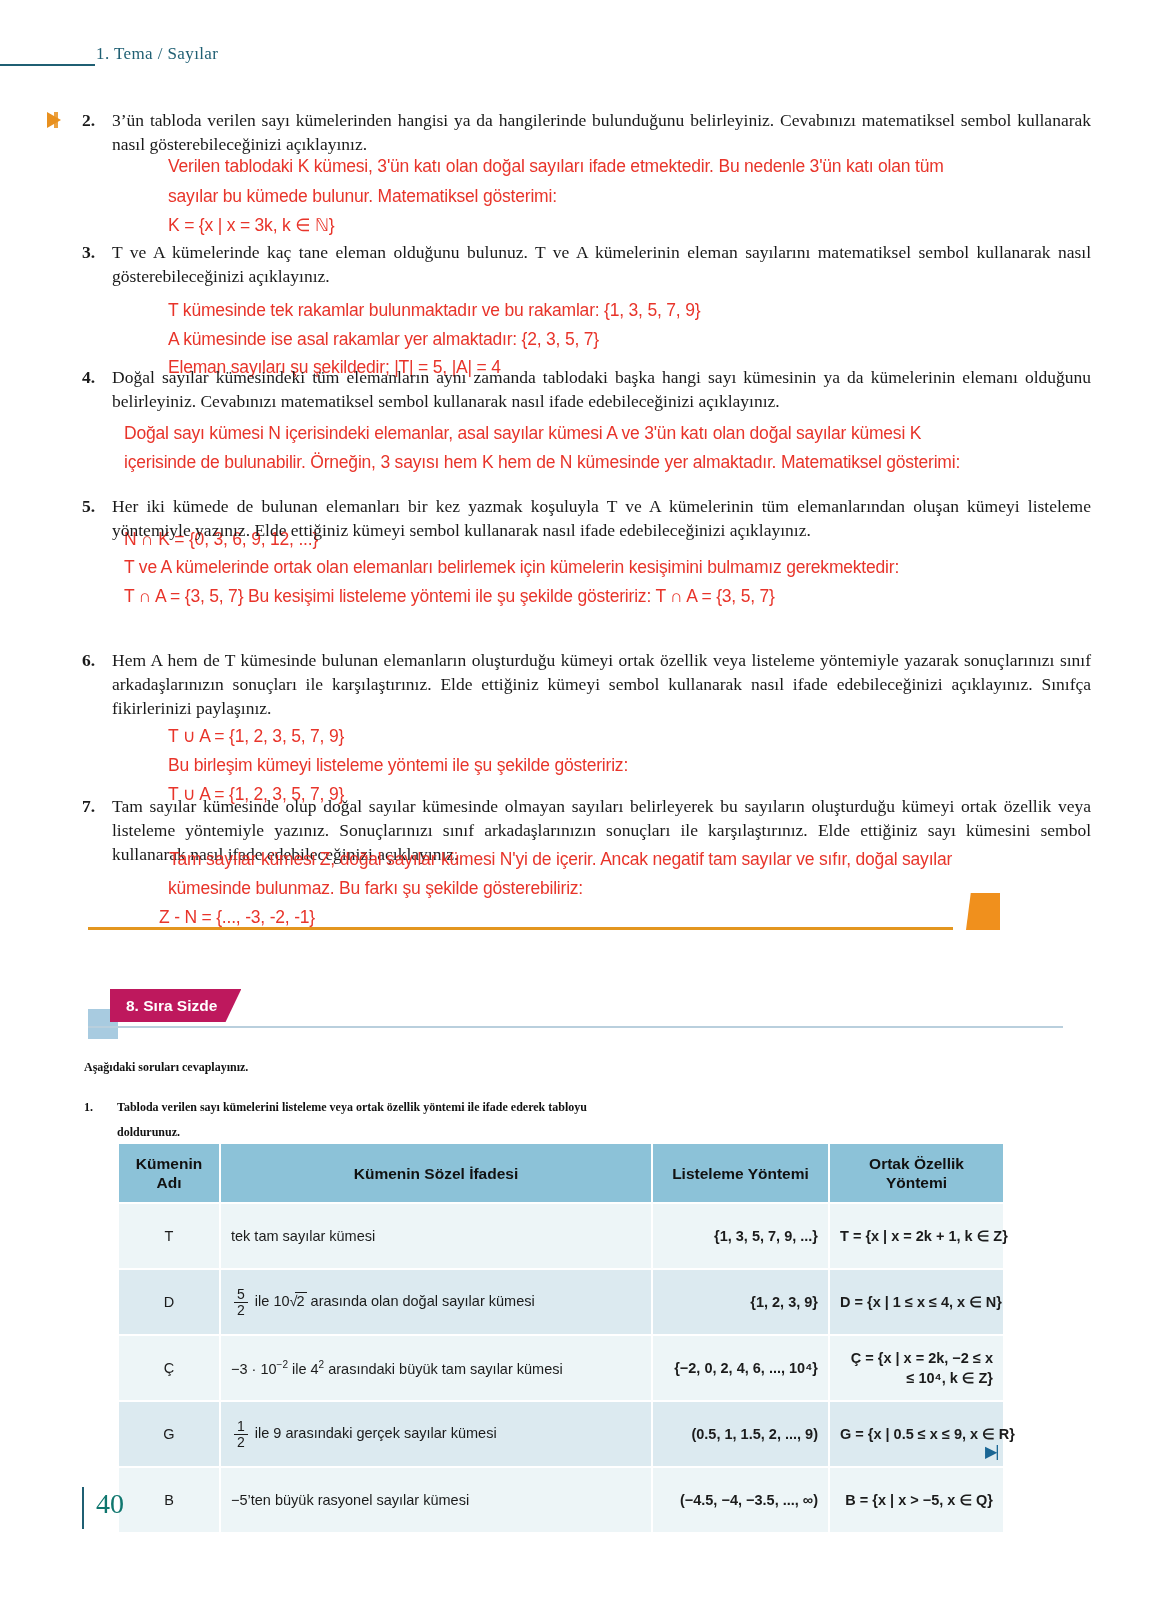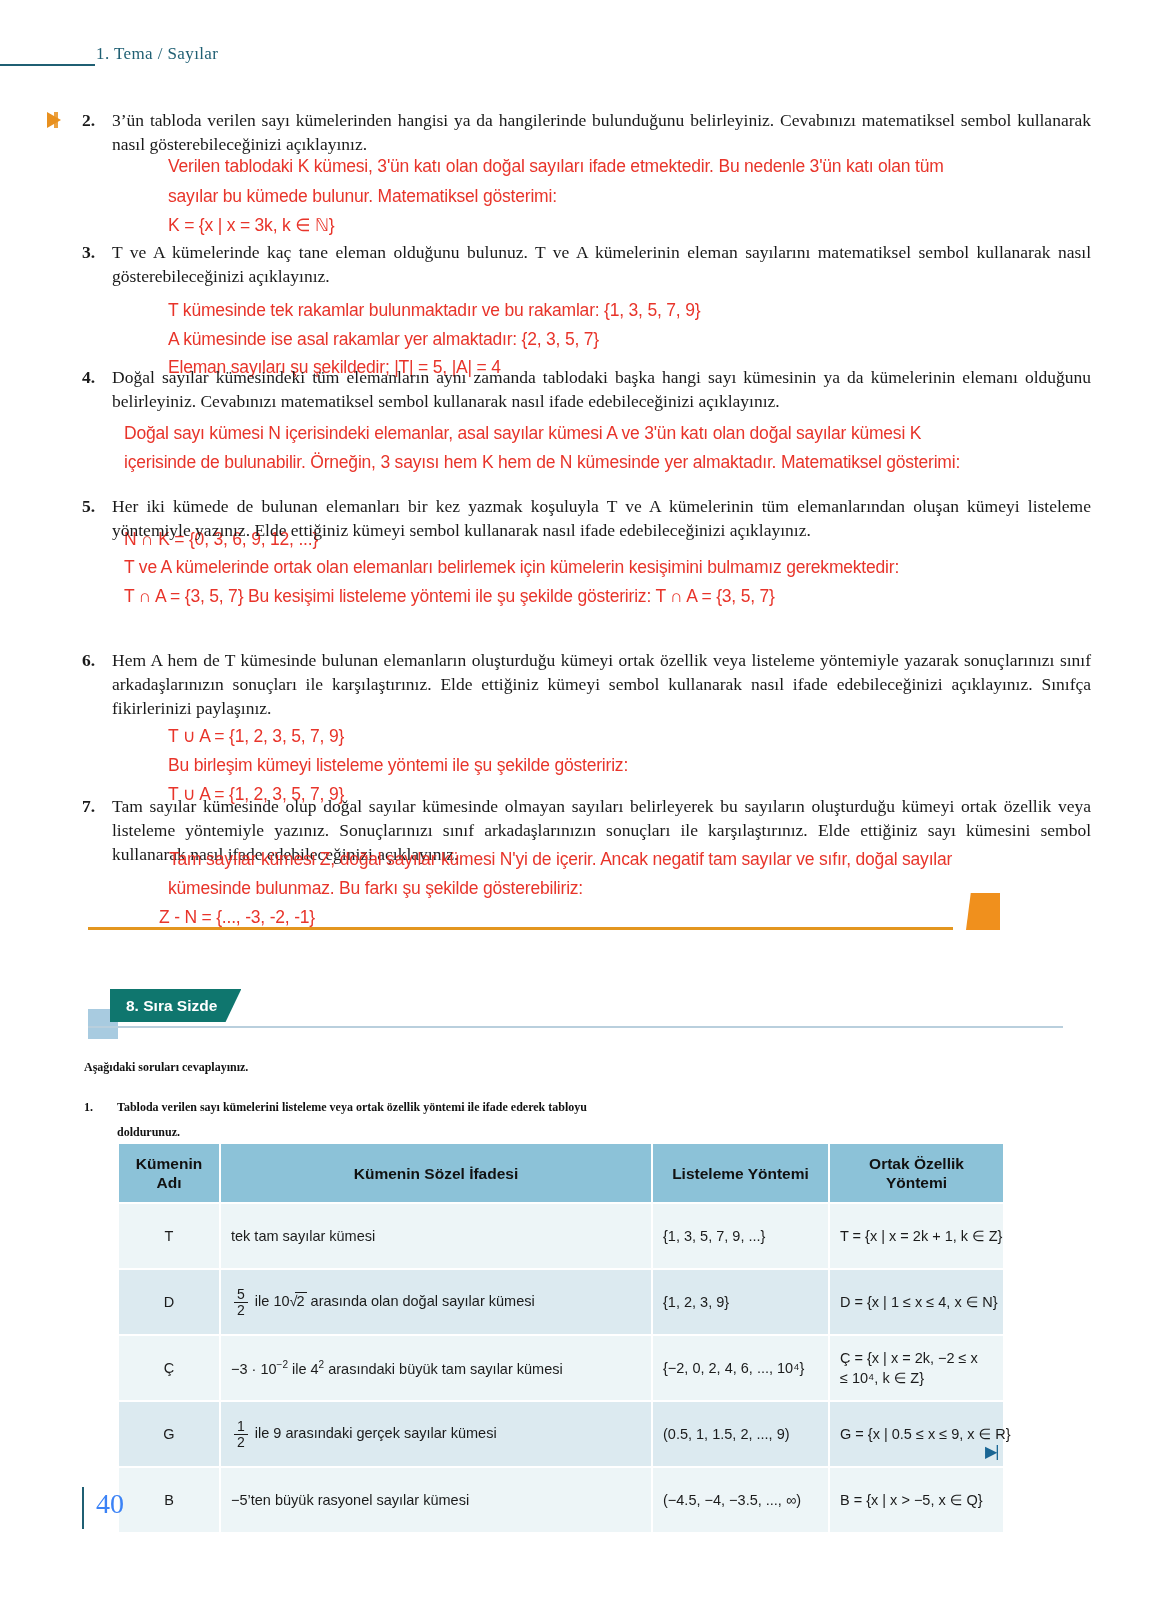--- a/index.html
+++ b/index.html
@@ -128,21 +128,21 @@
     width: 30px;
     height: 30px;
     background: #a8cbe0;
   }
   .sira-tab {
     position: absolute;
     left: 110px;
     top: 989px;
     height: 33px;
     padding: 0 24px 0 16px;
-    background: #0f766e;
+    background: #be185d;
     color: #ffffff;
     font-family: "Liberation Sans", sans-serif;
     font-weight: bold;
     font-size: 15.5px;
     line-height: 33px;
     clip-path: polygon(0 0, 100% 0, 88% 100%, 0 100%);
     white-space: nowrap;
   }
   .sira-rule {
     position: absolute;
@@ -194,24 +194,25 @@
     padding: 9px 10px;
     vertical-align: middle;
     height: 46px;
   }
   table.setstbl tr:nth-child(odd) td { background: #edf5f7; }
   table.setstbl tr:nth-child(even) td { background: #dceaf0; }
   td.cname { text-align: center; font-size: 16px; }
   td.cverb { text-align: left; }
   td.clist, td.cprop {
     color: #e8342a;
-    text-align: left;
+    text-align: right;
     font-size: 15.5px;
     line-height: 20px;
     white-space: nowrap;
+    font-weight: bold;
   }
   td.cprop { font-size: 15px; }
 
   
   .frac {
     display: inline-block;
     vertical-align: middle;
     text-align: center;
     line-height: 1.05;
     font-size: 14px;
@@ -247,21 +248,21 @@
     width: 2px;
     height: 42px;
     background: #1f5f73;
   }
   .folio-num {
     position: absolute;
     left: 96px;
     top: 1488px;
     font-family: "Liberation Serif", serif;
     font-size: 28px;
-    color: #3b82f6;
+    color: #0f766e;
   }
 </style>
 </head>
 <body>
 
 <div class="header">
   <div class="header-rule"></div>
   <div class="header-title">1. Tema / Sayılar</div>
 </div>
 

